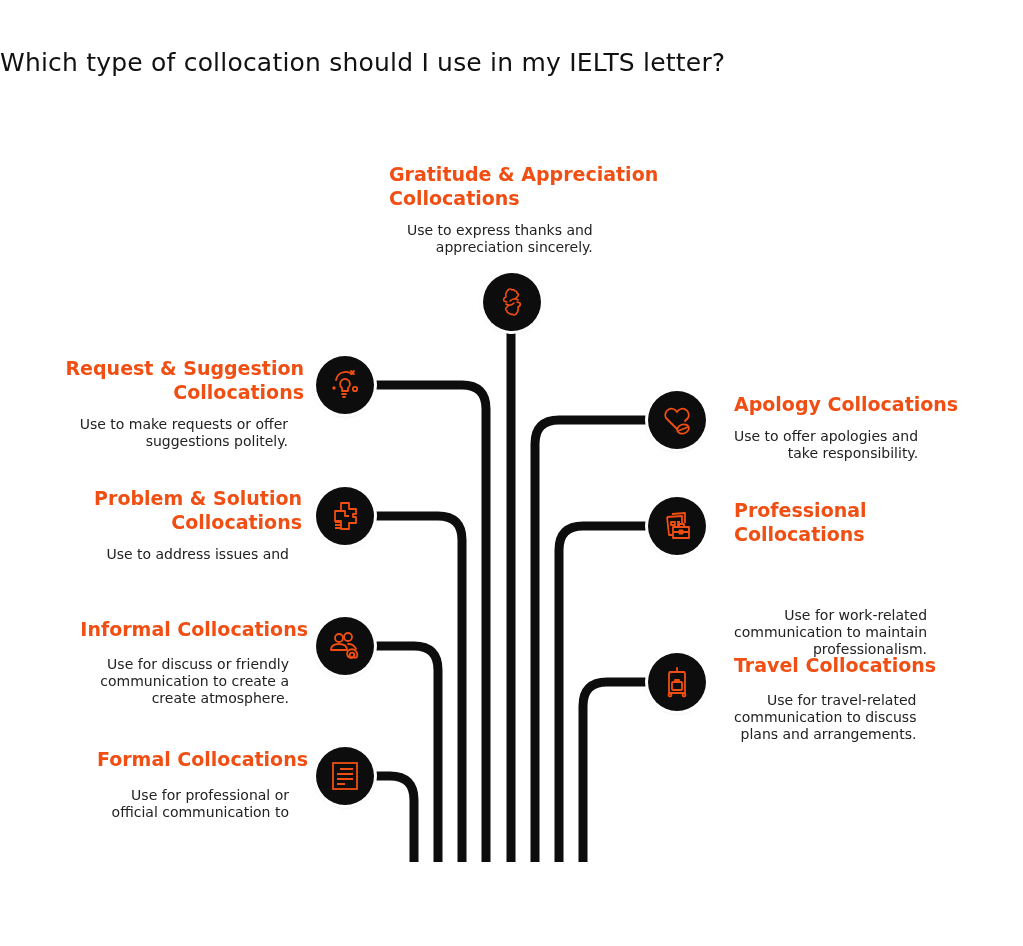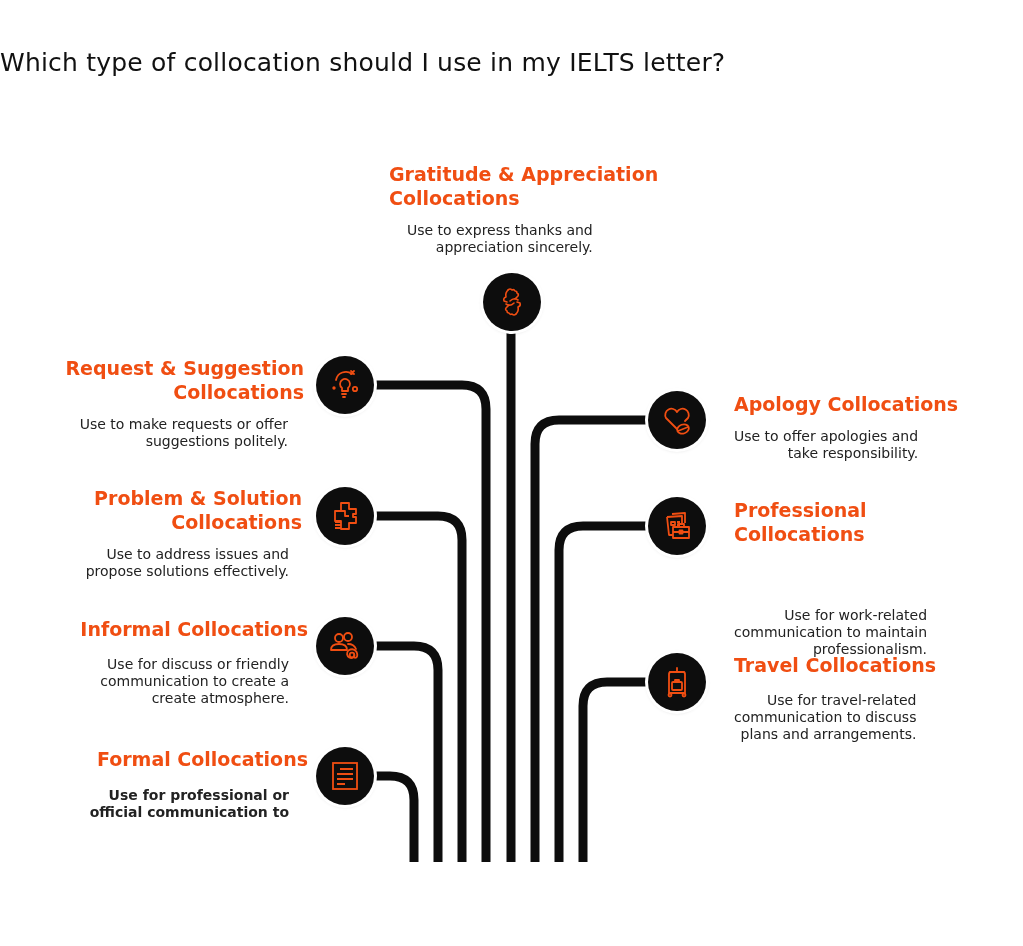--- a/index.html
+++ b/index.html
@@ -75,21 +75,20 @@
     <path d="M15 27 h4 M16 30 h2"></path>
   </svg>
 </div>
 
 <div class="label right-align" style="left:40px; top:486px; width:262px;">
   <div>Problem &amp; Solution</div>
   <div>Collocations</div>
 </div>
 <div class="desc right-align" style="left:40px; top:546px; width:249px;">
   <div>Use to address issues and</div>
-  <div>propose solutions effectively.</div>
 </div>
 <div class="node" style="left:316px; top:487px;">
   <svg viewBox="0 0 36 36" fill="none" stroke="#f04e12" stroke-width="1.8" stroke-linejoin="round">
     <path d="M14 5 h8 v6 h7 v5 h-3 v3 h3 v6 h-7 v6 h-8 v-8 h-6 v-10 h6 z"></path>
     <path d="M8 24 h6 M8 27 h6 M8 30 h6"></path>
     <path d="M14 13 h4 v5 h4"></path>
   </svg>
 </div>
 
 <div class="label right-align" style="left:40px; top:617px; width:268px;">Informal Collocations</div>
@@ -103,21 +102,21 @@
     <circle cx="12" cy="10" r="4"></circle>
     <path d="M4 22 q0-6 8-6 q8 0 8 6 z"></path>
     <circle cx="21" cy="9" r="4"></circle>
     <path d="M21 16 q6 0 8 5"></path>
     <circle cx="25" cy="27" r="2.3"></circle>
     <path d="M27.3 27 v1.5 q0 2 2 1 q2-2 0-6 q-3-4-8-1 q-3 4 1 7 q2 1 4 0"></path>
   </svg>
 </div>
 
 <div class="label right-align" style="left:40px; top:747px; width:268px;">Formal Collocations</div>
-<div class="desc right-align" style="left:40px; top:787px; width:249px;font-weight:bold;">
+<div class="desc right-align" style="left:40px; top:787px; width:249px;">
   <div>Use for professional or</div>
   <div>official communication to</div>
 </div>
 <div class="node" style="left:316px; top:747px;">
   <svg viewBox="0 0 36 36" fill="none" stroke="#f04e12" stroke-width="1.8" stroke-linecap="butt">
     <rect x="6" y="5" width="24" height="26"></rect>
     <path d="M13 11 h13 M10 16 h16 M10 21 h16 M10 26 h8"></path>
   </svg>
 </div>
 

